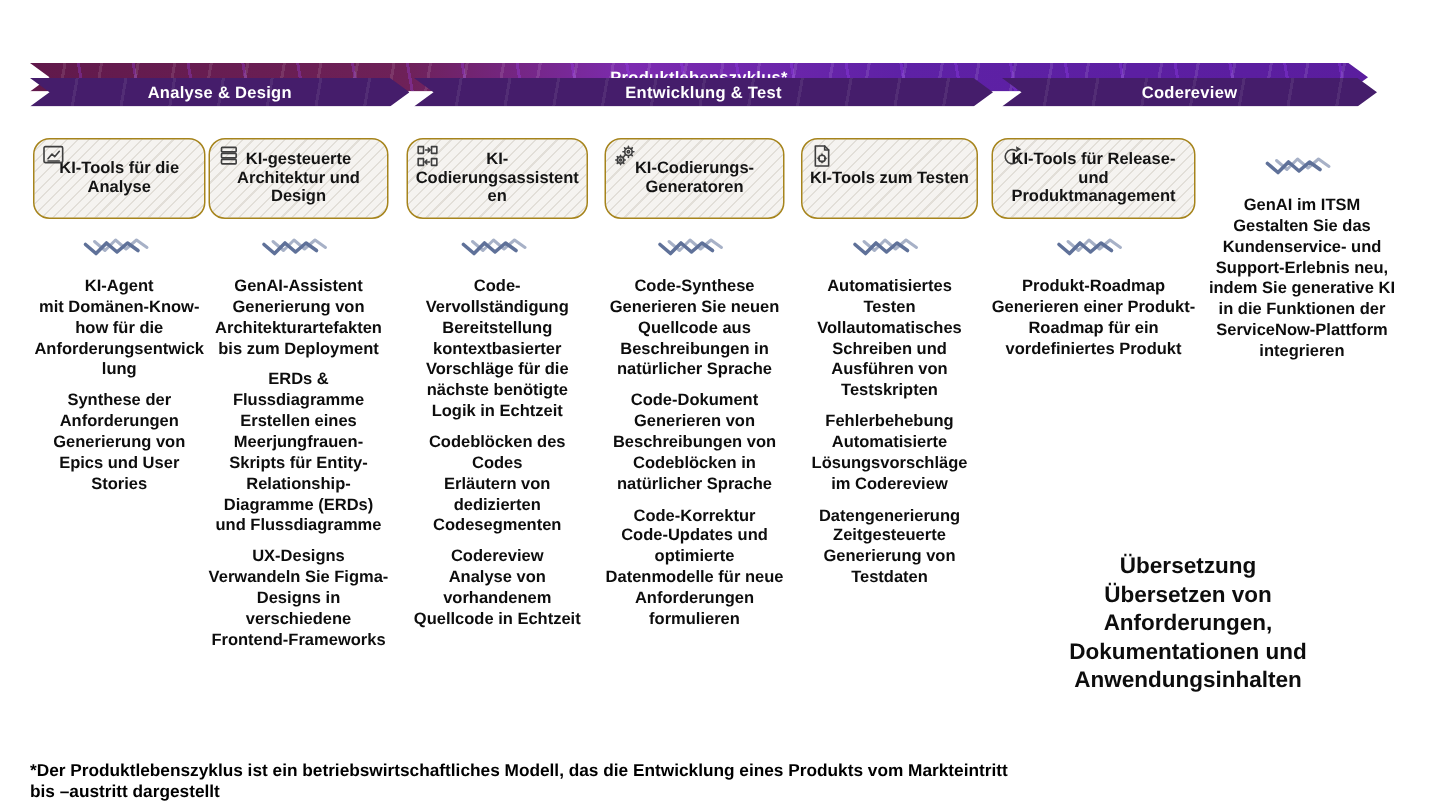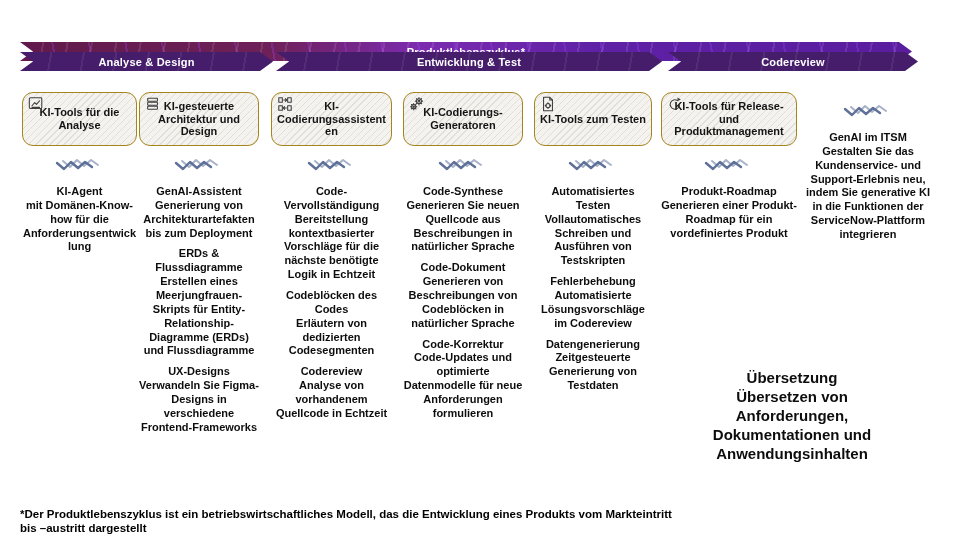--- a/index.html
+++ b/index.html
@@ -81,20 +81,24 @@
         <svg width="62" height="24" viewBox="0 0 62 24">
           <path d="M8 10 l7 6 7-7 7 6 7-6 7 5"></path>
           <path class="w2" d="M14 8 l7 6 7-7 7 6 7-6 7 5"></path>
         </svg>
       </div>
       <div class="items">
           <div class="item">
             <div>KI-Agent</div>
             <div>mit Domänen-Know-how für die Anforderungsentwicklung</div>
           </div>
+          <div class="item">
+            <div>Synthese der Anforderungen</div>
+            <div>Generierung von Epics und User Stories</div>
+          </div>
         </div>
     </div>
 
     <div class="col c2">
       <div class="box">
         <span class="icon"><svg viewBox="0 0 18 18">
               <rect x="3" y="2.5" width="11" height="3.4" rx="0.6"></rect>
               <rect x="3" y="7" width="11" height="3.4" rx="0.6"></rect>
               <rect x="3" y="11.5" width="11" height="3.4" rx="0.6"></rect>
             </svg></span>

